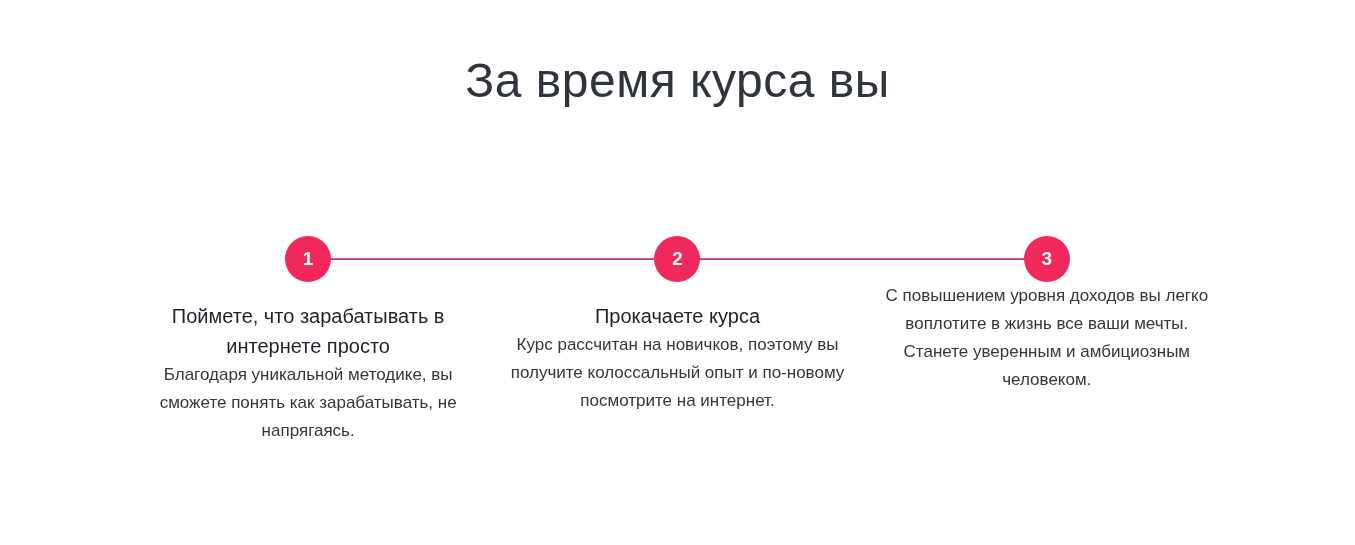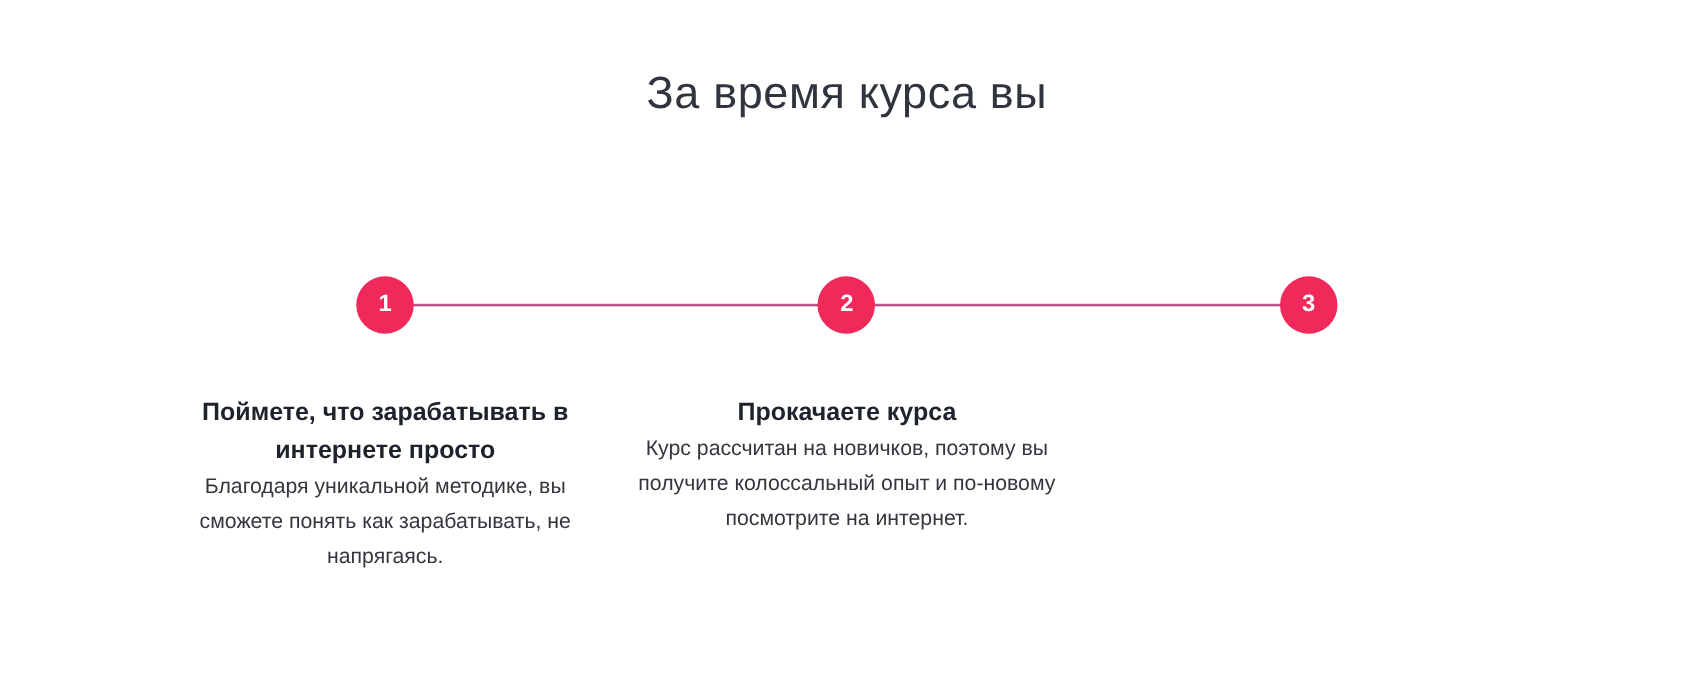--- a/index.html
+++ b/index.html
@@ -9,21 +9,21 @@
     color: #33363c;
     width: 1355px;
     height: 545px;
     overflow: hidden;
   }
   .section {
     padding-top: 52px;
     padding-bottom: 80px;
   }
   .page-title {
-    font-size: 36px;
+    font-size: 48px;
     font-weight: 400;
     line-height: 1.2;
     text-align: center;
     color: var(--title-color, #30343d);
     letter-spacing: 0.5px;
   }
   .timeline {
     position: relative;
     width: 1080px;
     margin: 126px auto 0;
@@ -56,23 +56,23 @@
     display: flex;
     align-items: center;
     justify-content: center;
   }
   .step-number {
     color: #ffffff;
     font-size: 19px;
     font-weight: 700;
   }
   .step-heading {
-    margin-top: 48px;
+    margin-top: 19px;
     font-size: 20px;
-    font-weight: 700;
+    font-weight: 400;
     line-height: 1.5;
     color: var(--heading-color, #1e222a);
   }
   .step-description {
     font-size: 17px;
     font-weight: 400;
     line-height: 1.65;
     color: var(--body-color, #33363c);
   }
 </style>
@@ -101,18 +101,19 @@
           <span class="step-number">2</span>
         </div>
         <h3 class="step-heading">Прокачаете курса</h3>
         <p class="step-description">Курс рассчитан на новичков, поэтому вы получите колоссальный опыт и по-новому посмотрите на интернет.</p>
       </div>
 
       <div class="step">
         <div class="step-circle">
           <span class="step-number">3</span>
         </div>
+        <p class="step-description">С повышением уровня доходов вы легко воплотите в жизнь все ваши мечты. Станете уверенным и амбициозным человеком.</p>
       </div>
 
     </div>
   </div>
 
 </section>
 
 </body></html>

